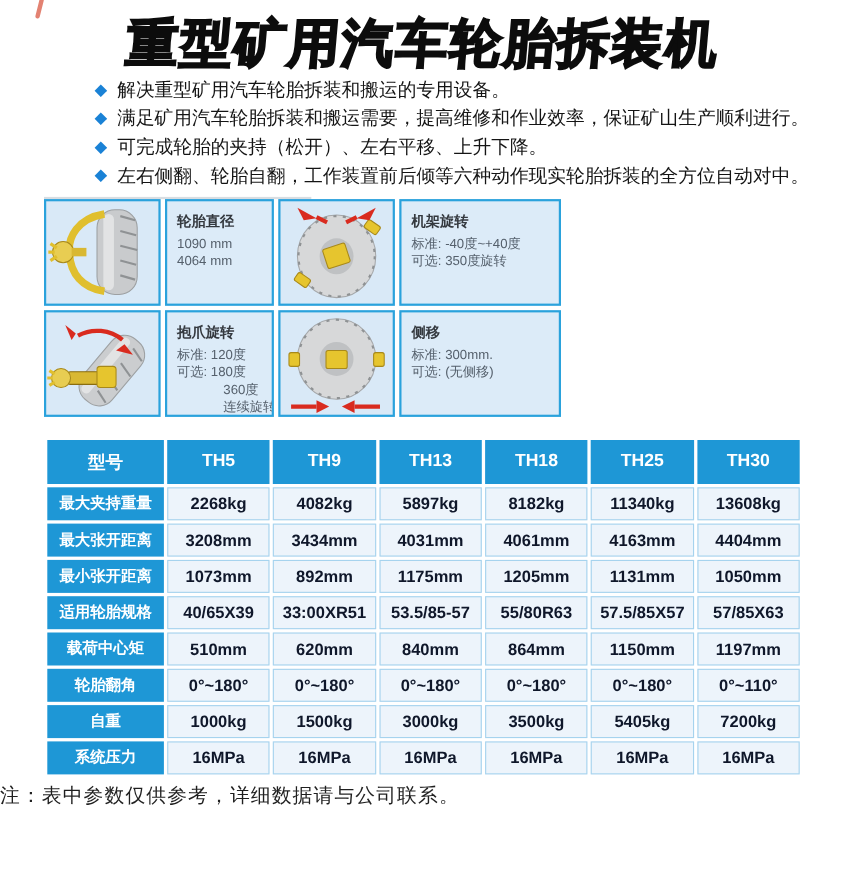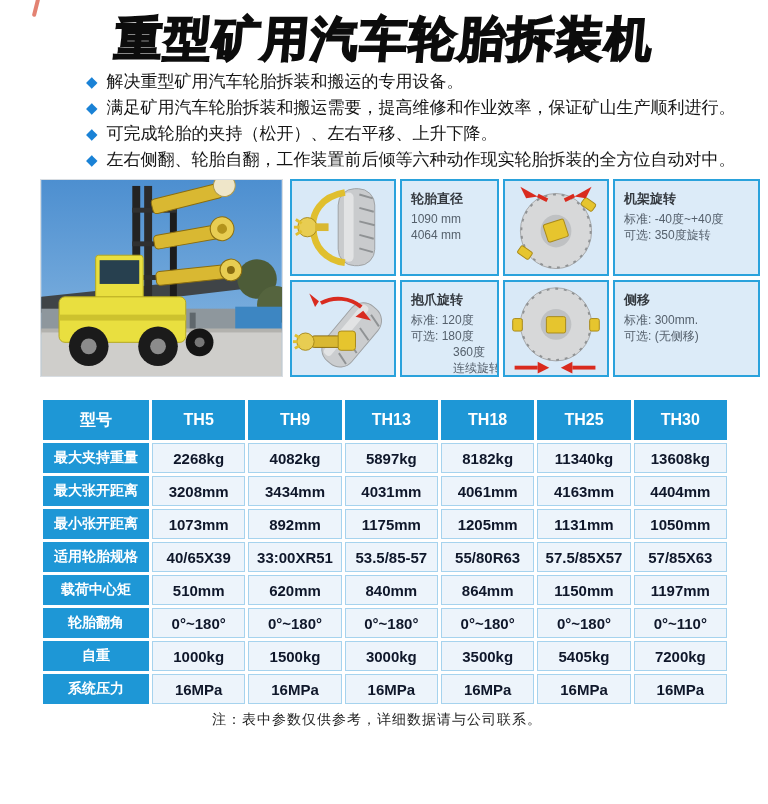--- a/index.html
+++ b/index.html
@@ -12,21 +12,21 @@
   .title-wrap { padding-top:8px; text-align:center; height:66px; }
   .title { display:inline-block; font-size:47px; font-weight:bold; color:#0c0c0c;
            letter-spacing:2px; transform:skewX(-5deg);
            -webkit-text-stroke:2px #0c0c0c; }
 
   .bullets { margin:6px 20px 0 86px; }
   .bullet { display:flex; align-items:flex-start; margin-bottom:7px;
             font-size:17px; color:#141414; line-height:19px; }
   .bullet .marker { color:#1a82d6; font-size:15px; margin-right:9px; line-height:19px; }
 
-  .media-row { margin:10px 0 0 40px; display:flex; height:198px; }
+  .media-row { margin:10px 0 0 40px; display:flex; height:198px;flex-direction:column; }
 
   .photo { width:243px; height:198px; margin-right:7px; border:1px solid #d8dde2; }
 
   .panel-grid { display:grid; grid-template-columns:106px 99px 106px 147px;
                 grid-template-rows:97px 97px; gap:4px; }
   .panel { background:#d9e9f7; border:2px solid #2aa2dc; overflow:hidden; }
   .panel.textpanel { padding:9px 0 0 9px; background:#dcebf8; }
   .feature-title { font-size:13px; font-weight:bold; color:#34393f; margin-bottom:3px; }
   .feature-line { font-size:12px; color:#55606c; line-height:16px; white-space:nowrap; }
   .feature-line.indent { padding-left:42px; }
@@ -35,22 +35,22 @@
                 table-layout:fixed; width:690px; }
   .spec-table th, .spec-table td { text-align:center; vertical-align:middle; }
   .spec-table col.label-col { width:106px; }
   .spec-table thead th { background:#1e97d6; color:#fff; font-size:16px; font-weight:bold;
                          height:40px; }
   .spec-table tbody th.rowlabel { background:#1e97d6; color:#fff; font-size:14px;
                                   font-weight:bold; height:30px;font-family:Liberation Mono, monospace; }
   .spec-table tbody td { background:#edf4fb; border:1px solid #a6d3ee; color:#0f172a;
                          font-size:15px; font-weight:bold; height:30px; }
 
-  .note { margin-top:4px; text-align:center; padding-right:14px;
-          font-size:14px; color:#1f1f1f; letter-spacing:1px; }
+  .note { margin-top:4px; text-align:left; padding-right:14px;
+          font-size:18px; color:#1f1f1f; letter-spacing:1px; }
 </style>
 </head>
 <body>
 
 <div class="artifact"></div>
 
 <div class="title-wrap">
   <span class="title">重型矿用汽车轮胎拆装机</span>
 </div>
 

